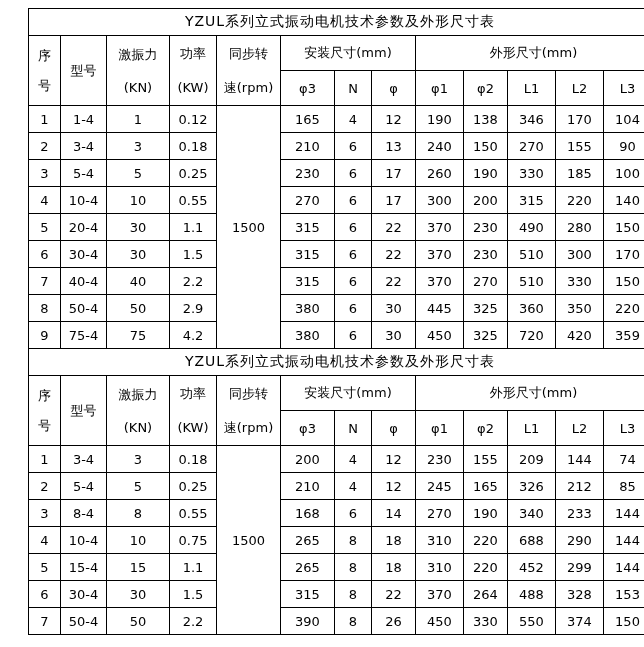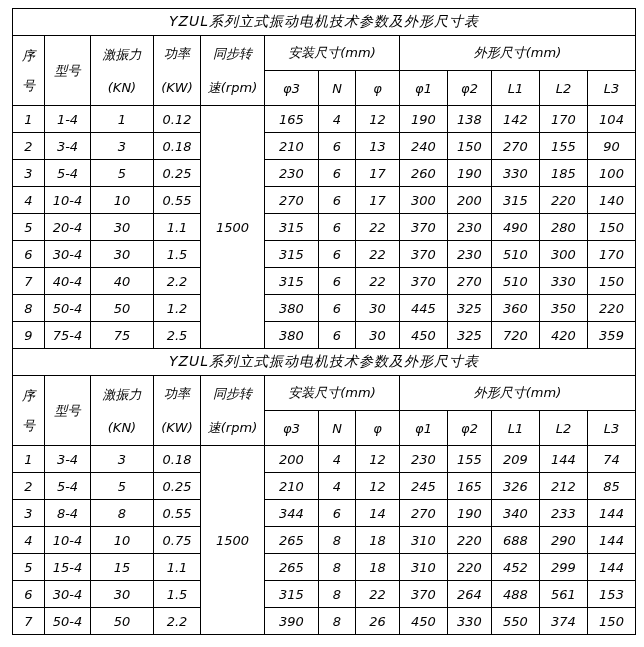--- a/index.html
+++ b/index.html
@@ -2,21 +2,21 @@
 <html><head>
 <meta charset="utf-8">
 <style>
   html, body { margin: 0; padding: 0; }
   body {
     width: 644px; height: 647px;
     background: #ffffff;
     overflow: hidden;
     font-family: "DejaVu Sans", "Liberation Sans", sans-serif;
   }
-  .wrap { padding: 8px 0 0 12px; font-style: italic; }
+  .wrap { padding: 8px 0 0 28px; }
   table.spec {
     border-collapse: collapse;
     table-layout: fixed;
     width: 623px;
     font-size: 13px;
     color: #000000;
   }
   table.spec.second { margin-top: -1px; }
   .spec td {
     border: 1px solid #000000;
@@ -89,21 +89,21 @@
           <td>1</td>
           <td>1-4</td>
           <td>1</td>
           <td>0.12</td>
           <td rowspan="9">1500</td>
           <td>165</td>
           <td>4</td>
           <td>12</td>
           <td>190</td>
           <td>138</td>
-          <td>142</td>
+          <td>346</td>
           <td>170</td>
           <td>104</td>
         </tr>
         <tr class="data-row">
           <td>2</td>
           <td>3-4</td>
           <td>3</td>
           <td>0.18</td>
           <td>210</td>
           <td>6</td>
@@ -181,35 +181,35 @@
           <td>370</td>
           <td>270</td>
           <td>510</td>
           <td>330</td>
           <td>150</td>
         </tr>
         <tr class="data-row">
           <td>8</td>
           <td>50-4</td>
           <td>50</td>
-          <td>1.2</td>
+          <td>2.9</td>
           <td>380</td>
           <td>6</td>
           <td>30</td>
           <td>445</td>
           <td>325</td>
           <td>360</td>
           <td>350</td>
           <td>220</td>
         </tr>
         <tr class="data-row">
           <td>9</td>
           <td>75-4</td>
           <td>75</td>
-          <td>2.5</td>
+          <td>4.2</td>
           <td>380</td>
           <td>6</td>
           <td>30</td>
           <td>450</td>
           <td>325</td>
           <td>720</td>
           <td>420</td>
           <td>359</td>
         </tr>
       </tbody>
@@ -287,21 +287,21 @@
           <td>165</td>
           <td>326</td>
           <td>212</td>
           <td>85</td>
         </tr>
         <tr class="data-row">
           <td>3</td>
           <td>8-4</td>
           <td>8</td>
           <td>0.55</td>
-          <td>344</td>
+          <td>168</td>
           <td>6</td>
           <td>14</td>
           <td>270</td>
           <td>190</td>
           <td>340</td>
           <td>233</td>
           <td>144</td>
         </tr>
         <tr class="data-row">
           <td>4</td>
@@ -335,21 +335,21 @@
           <td>6</td>
           <td>30-4</td>
           <td>30</td>
           <td>1.5</td>
           <td>315</td>
           <td>8</td>
           <td>22</td>
           <td>370</td>
           <td>264</td>
           <td>488</td>
-          <td>561</td>
+          <td>328</td>
           <td>153</td>
         </tr>
         <tr class="data-row">
           <td>7</td>
           <td>50-4</td>
           <td>50</td>
           <td>2.2</td>
           <td>390</td>
           <td>8</td>
           <td>26</td>

